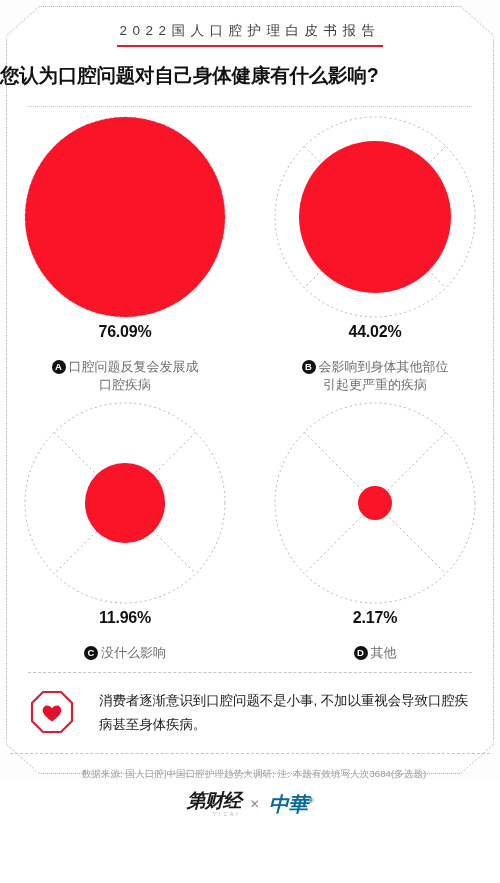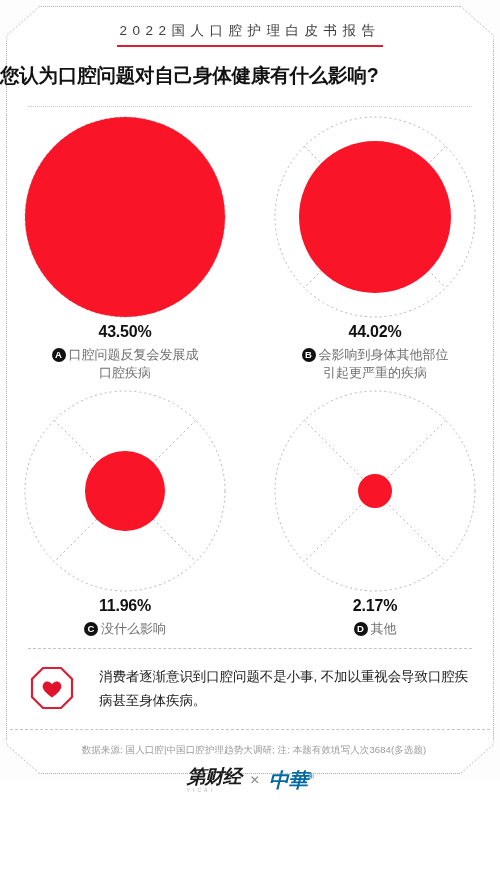--- a/index.html
+++ b/index.html
@@ -60,21 +60,21 @@
   .bubble svg{position:absolute;left:0;top:0;width:208px;height:208px;}
   .dot{
     position:relative;border-radius:50%;
     background:#fa1428;
   }
   .pct{
     font-size:16px;font-weight:bold;color:#111;
     margin-top:2px;letter-spacing:-0.2px;
   }
   .lbl{
-    margin-top:5px;text-align:center;
+    margin-top:17px;text-align:center;
     font-size:13px;color:#6e6e6e;line-height:1.42;
     max-width:205px;
   }
   .marker{
     display:inline-block;width:14px;height:14px;border-radius:50%;
     background:#111;color:#fff;
     font-size:9.5px;font-weight:bold;line-height:14px;
     text-align:center;vertical-align:1px;margin-right:3px;
   }
   .lbl-l2{display:block;}
@@ -94,21 +94,21 @@
   
   .source{
     margin-top:14px;text-align:center;
     font-size:9.5px;color:#9a9a9a;letter-spacing:0.1px;padding-left:8px;
   }
   .logos{
     margin-top:10px;
     display:flex;align-items:center;justify-content:center;gap:9px;
   }
   .logo-yicai{
-    display:flex;flex-direction:column;align-items:flex-start;line-height:1;
+    display:flex;flex-direction:column;align-items:flex-end;line-height:1;
   }
   .logo-yicai .cn{
     font-size:19px;font-weight:bold;color:#1b1b1b;
     letter-spacing:-1px;font-style:italic;
   }
   .logo-yicai .en{
     font-size:5px;color:#b3b3b3;letter-spacing:3px;margin-top:2px;
   }
   .logo-x{font-size:12px;color:#8a8a8a;}
   .logo-zh{
@@ -135,21 +135,21 @@
 
       <div class="cell">
         <div class="bubble">
           <svg viewBox="0 0 208 208" aria-hidden="true">
             <circle cx="104" cy="104" r="100" fill="none" stroke="#b5b5b5" stroke-width="1" stroke-dasharray="2 3"></circle>
             <line x1="33.3" y1="33.3" x2="174.7" y2="174.7" stroke="#b5b5b5" stroke-width="1" stroke-dasharray="2 3"></line>
             <line x1="174.7" y1="33.3" x2="33.3" y2="174.7" stroke="#b5b5b5" stroke-width="1" stroke-dasharray="2 3"></line>
           </svg>
           <div class="dot" style="width: 200px; height: 200px; background: rgb(250, 20, 40);"></div>
         </div>
-        <div class="pct">43.50%</div>
+        <div class="pct">76.09%</div>
         <div class="lbl">
           <span class="marker">A</span><span>口腔问题反复会发展成</span>
           <span class="lbl-l2">口腔疾病</span>
         </div>
       </div>
 
       <div class="cell">
         <div class="bubble">
           <svg viewBox="0 0 208 208" aria-hidden="true">
             <circle cx="104" cy="104" r="100" fill="none" stroke="#b5b5b5" stroke-width="1" stroke-dasharray="2 3"></circle>

